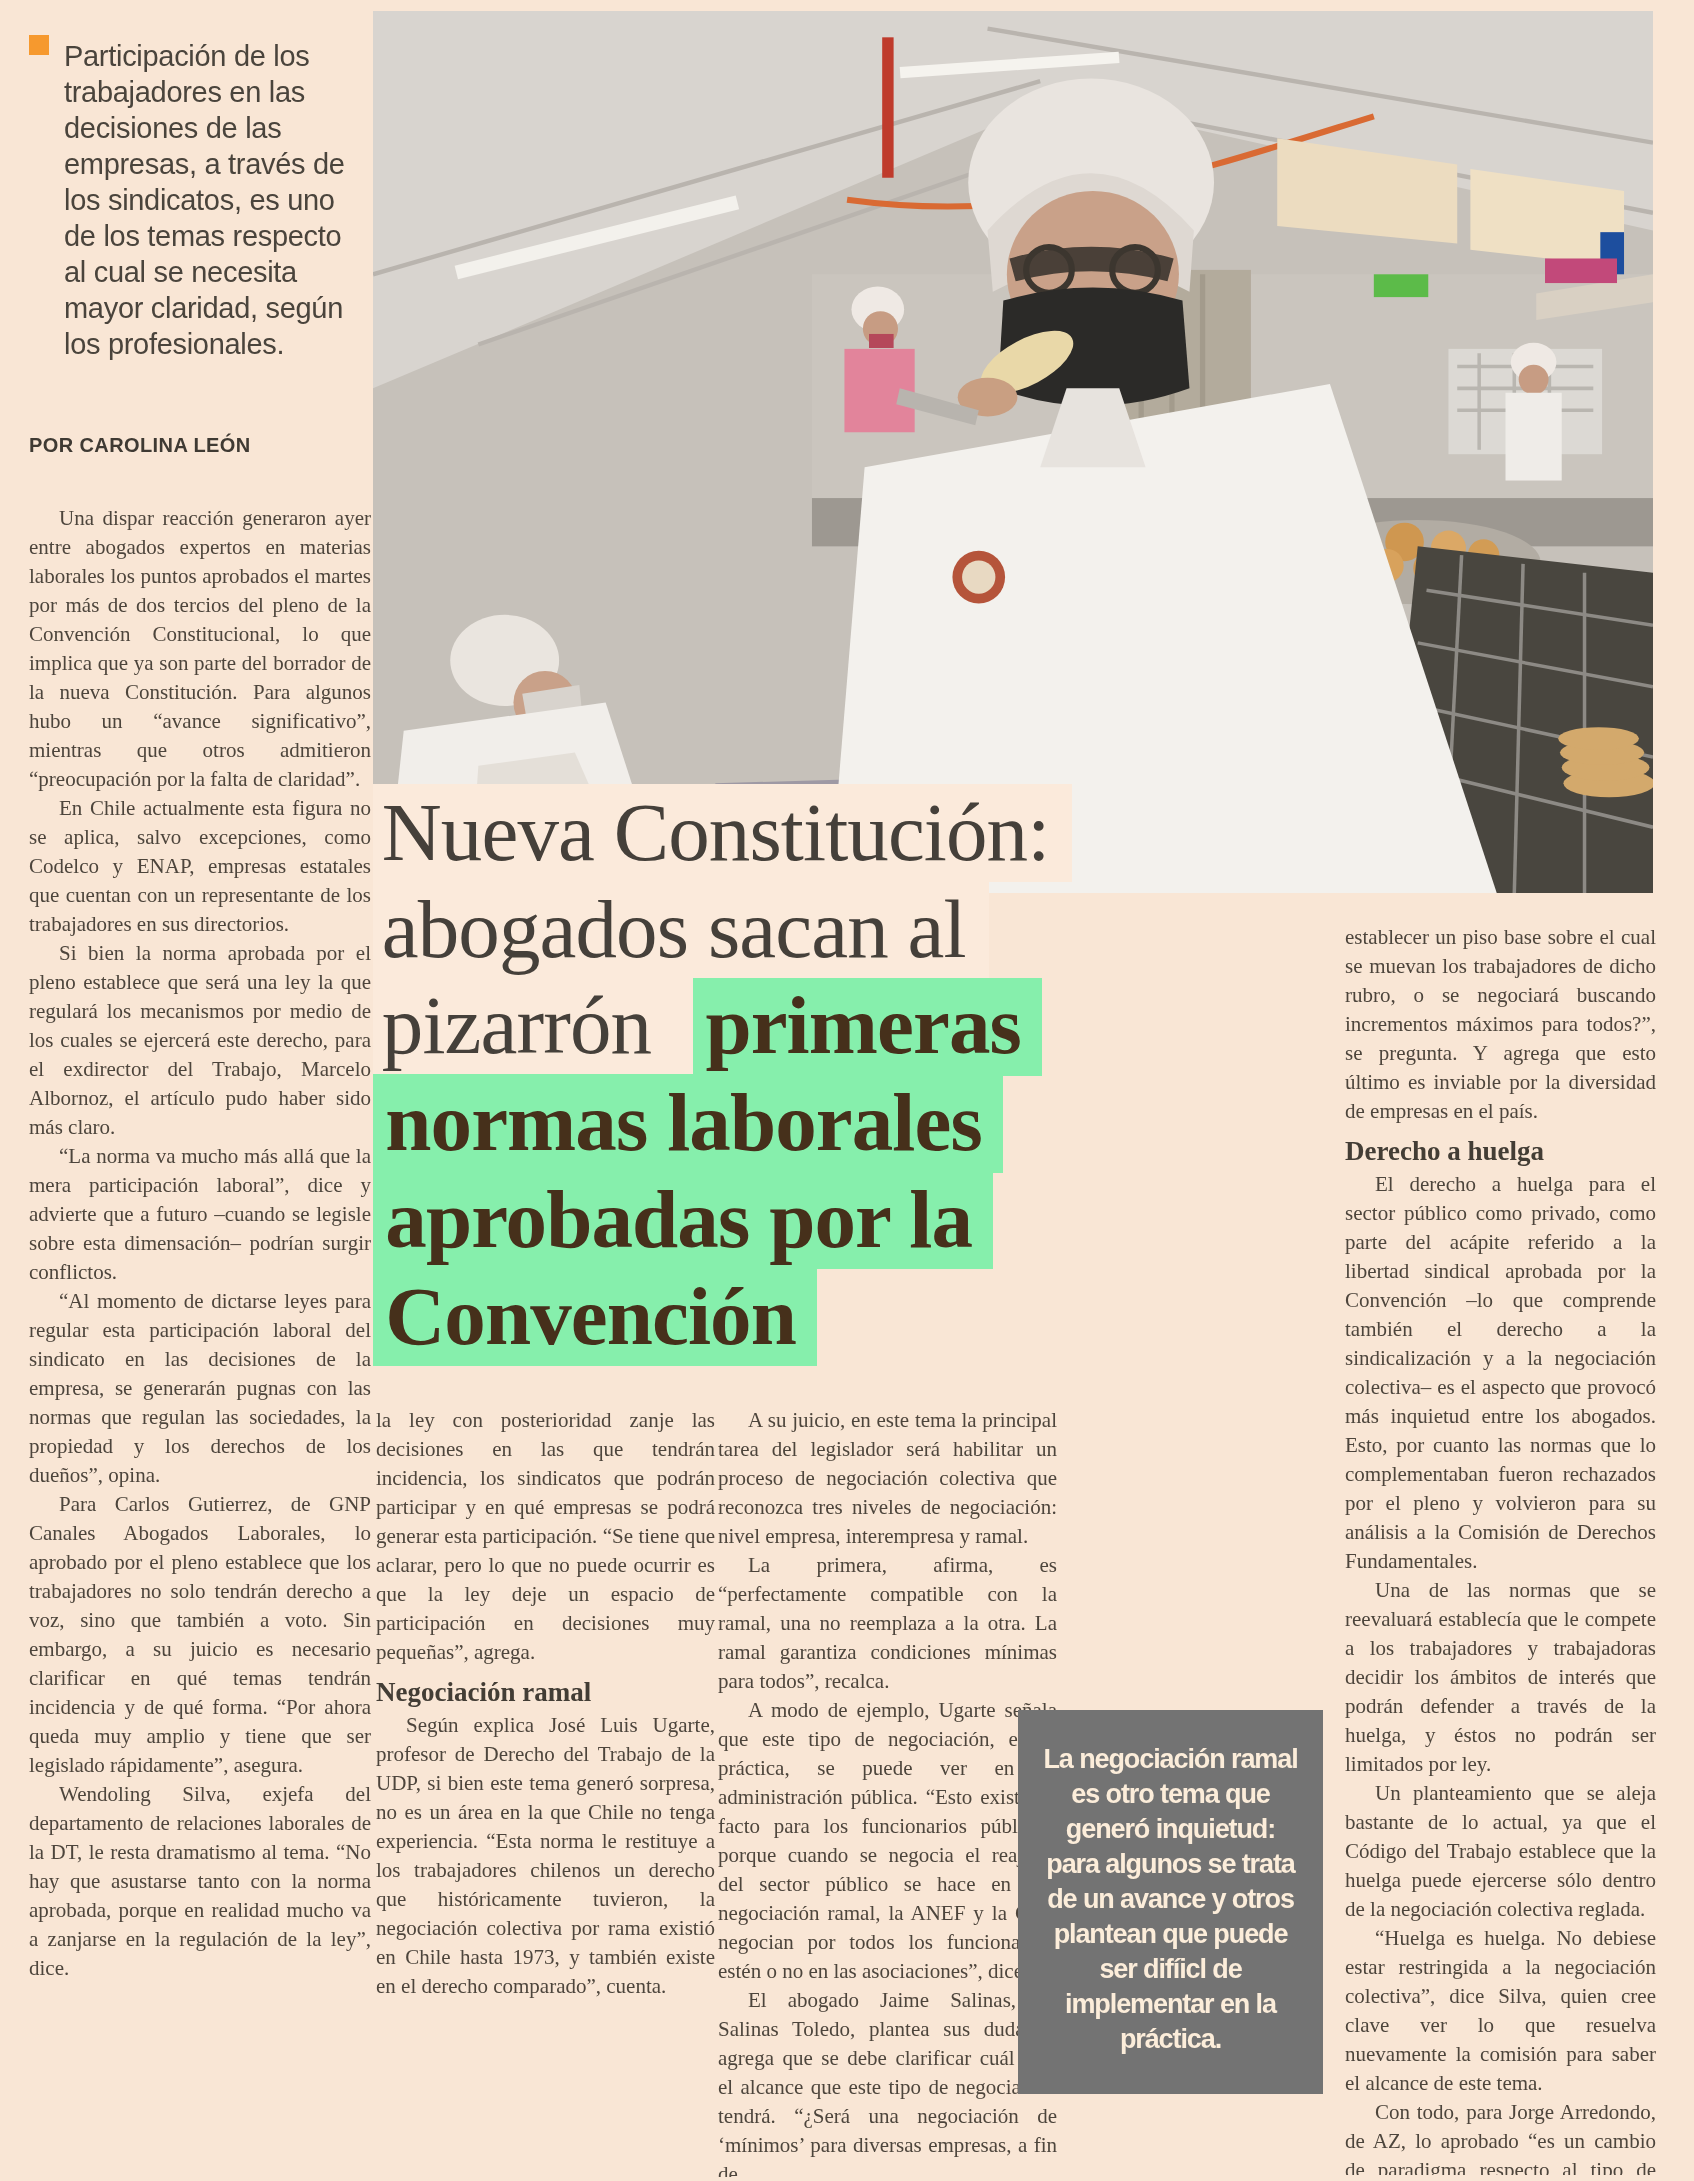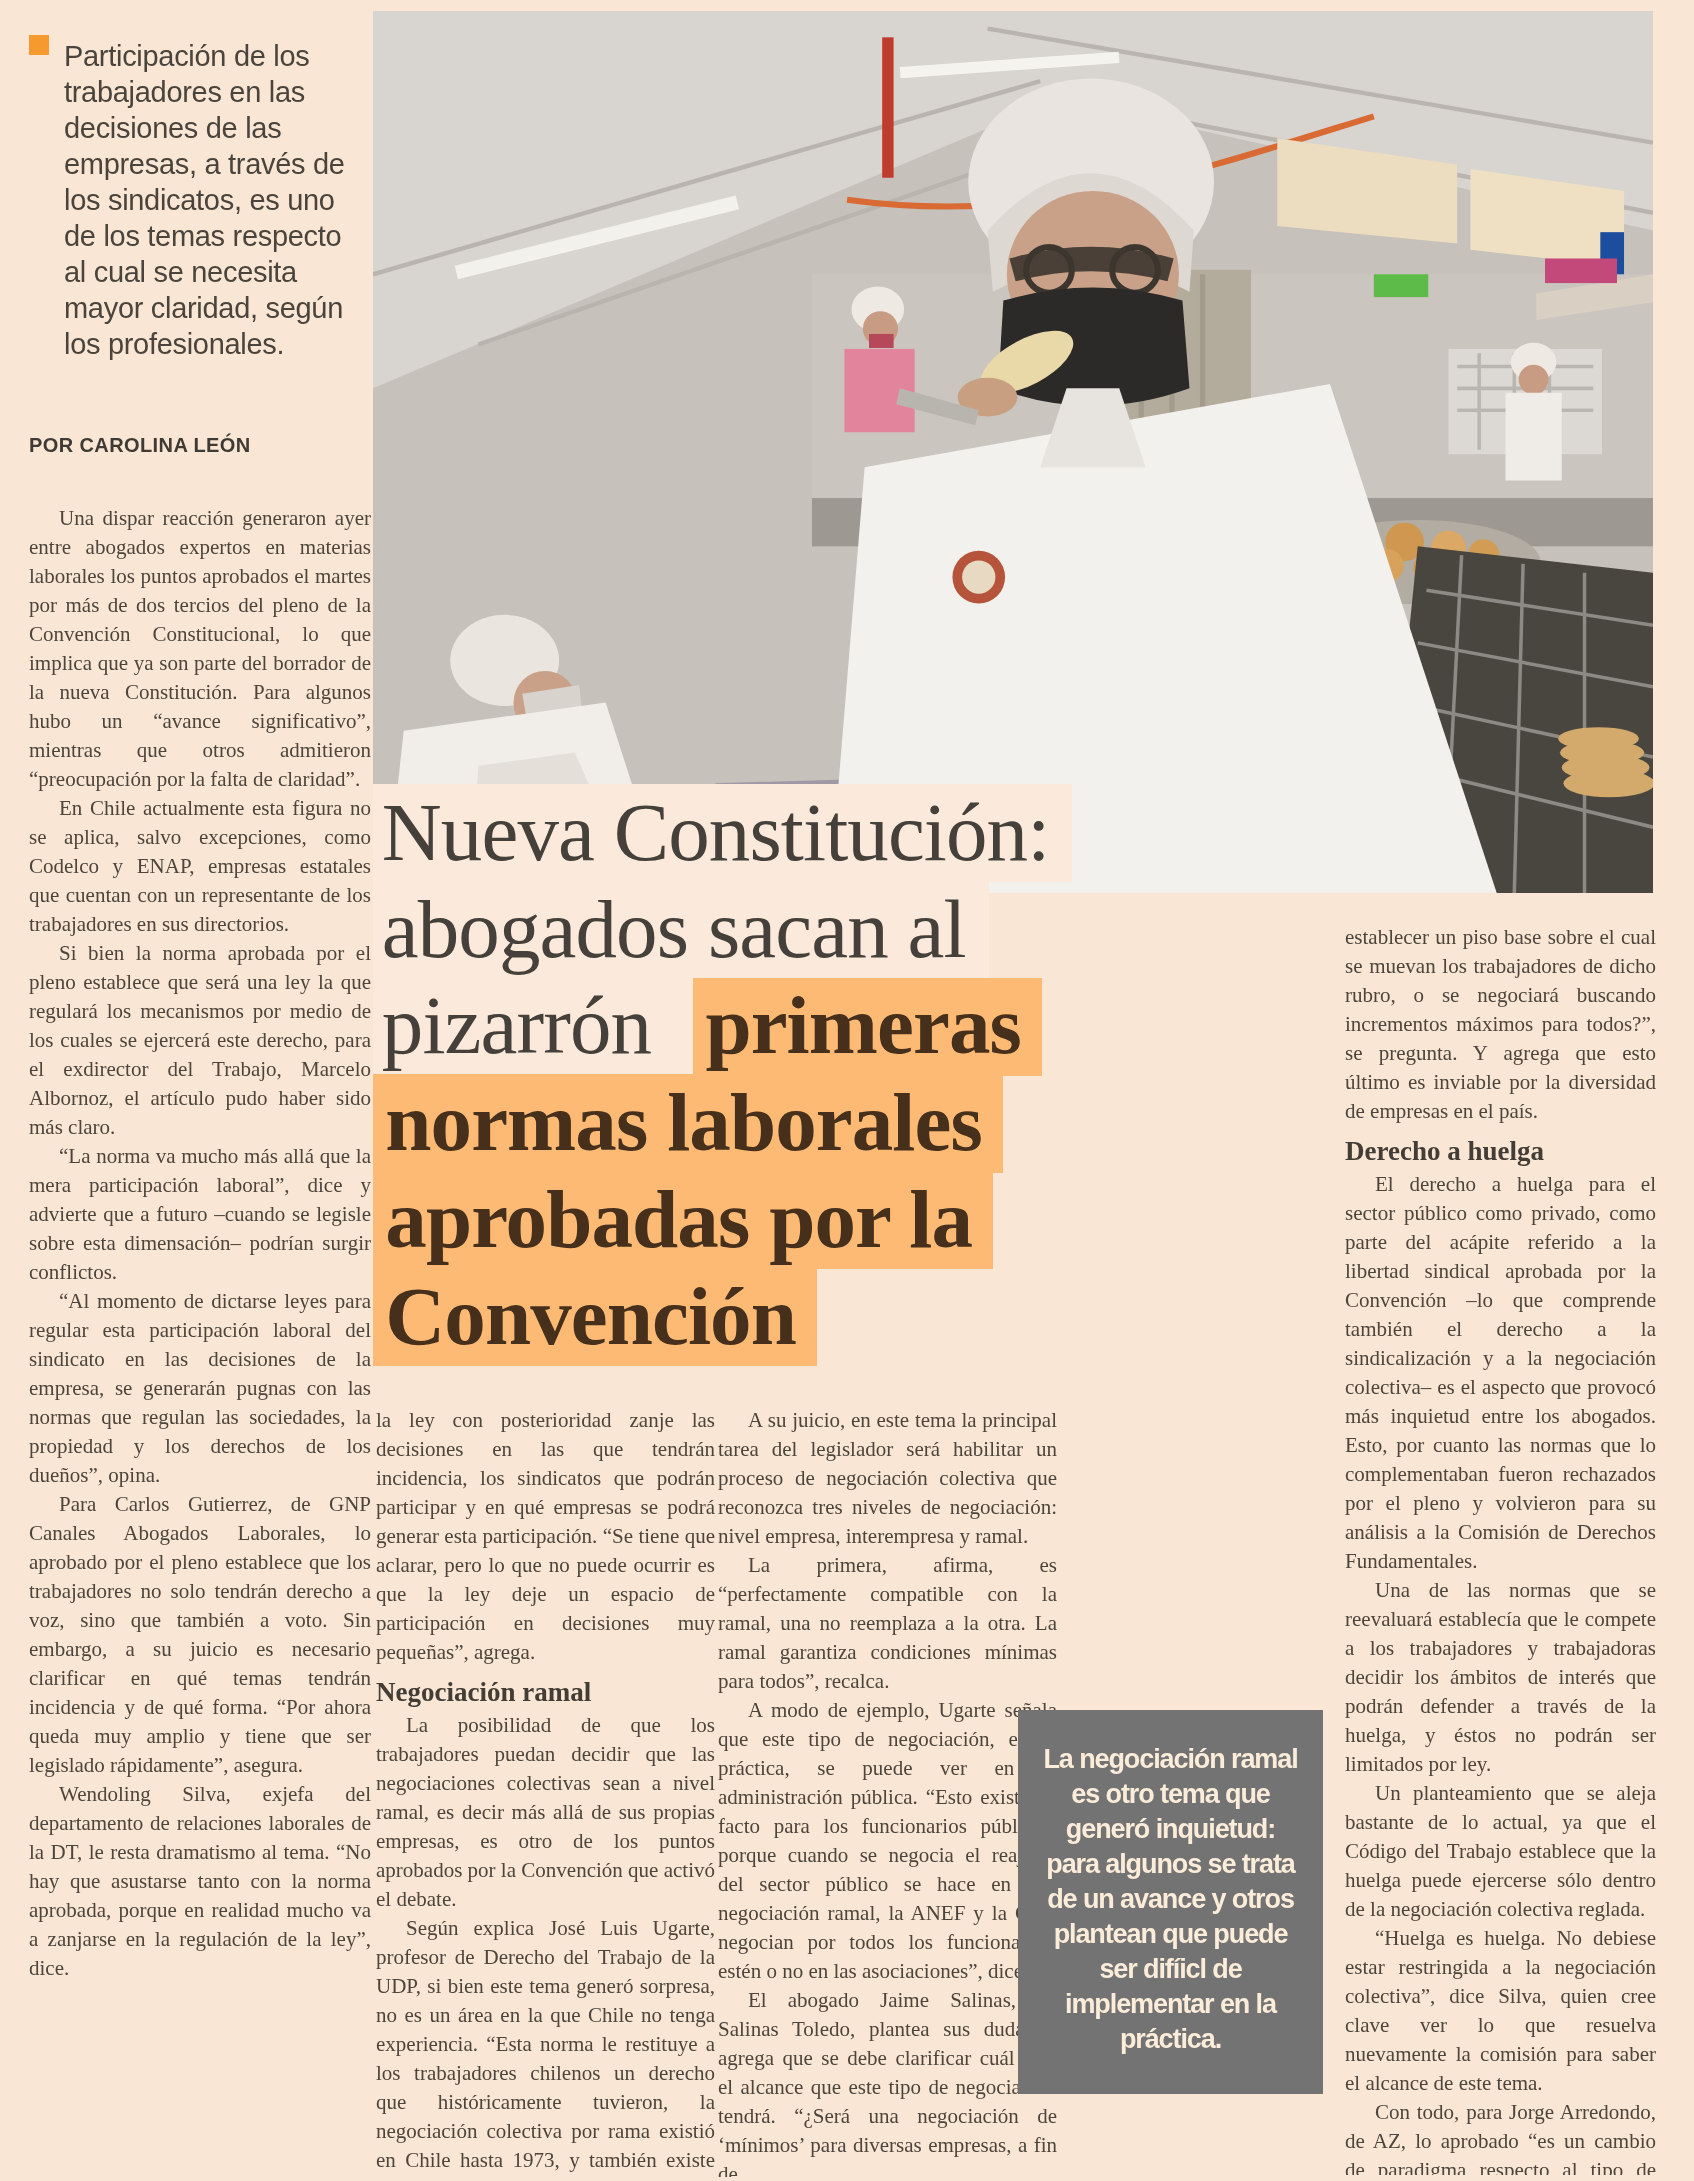--- a/index.html
+++ b/index.html
@@ -16,21 +16,21 @@
 
   
   .photo{position:absolute; left:373px; top:11.4px; width:1280px; height:882px; margin:0; overflow:hidden;}
   .photo svg{display:block; width:100%; height:100%;}
 
   
   .headline{position:absolute; left:373px; top:767px; width:966px; z-index:5;margin-top:17px;}
   .hl-line{height:95px; margin-bottom:1.8px; white-space:nowrap;}
   .hl-line span{display:inline-block; line-height:93px; font-size:83px; vertical-align:top;}
   .hl-plain{background:#fbeadb; color:#45403a; font-weight:400; padding:1.8px 23px 3.5px 8.8px; letter-spacing:-0.9px;}
-  .hl-orange{background:#fdba74; color:#46301b; font-weight:700; padding:1.8px 21px 3.5px 12.3px; letter-spacing:-0.9px;}
+  .hl-orange{background:#86efac; color:#46301b; font-weight:700; padding:1.8px 21px 3.5px 12.3px; letter-spacing:-0.9px;}
   .hl-line3 .hl-plain{padding-right:42px;}
 
   
   .col{position:absolute; overflow:hidden; color:#4d453c; font-size:21px; line-height:29px;
     text-align:justify; hyphens:auto; -webkit-hyphens:auto;}
   .col p{margin:0; text-indent:30px;}
   .col p.noindent{text-indent:0;}
   .col h3{margin:8.8px 0 3.5px 0; font-size:27px; line-height:32px; color:#433d35; text-indent:0;}
   .col1{left:29px;  top:468px;  width:342px; height:1707px;margin-top:36px;}
   .col2{left:376px; top:1406px; width:339px; height:771px;}
@@ -234,21 +234,20 @@
       <p>“La norma va mucho más allá que la mera participación laboral”, dice y advierte que a futuro –cuando se legisle sobre esta dimensación– podrían surgir conflictos.</p>
       <p>“Al momento de dictarse leyes para regular esta participación laboral del sindicato en las decisiones de la empresa, se generarán pugnas con las normas que regulan las sociedades, la propiedad y los derechos de los dueños”, opina.</p>
       <p>Para Carlos Gutierrez, de GNP Canales Abogados Laborales, lo aprobado por el pleno establece que los trabajadores no solo tendrán derecho a voz, sino que también a voto. Sin embargo, a su juicio es necesario clarificar en qué temas tendrán incidencia y de qué forma. “Por ahora queda muy amplio y tiene que ser legislado rápidamente”, asegura.</p>
       <p>Wendoling Silva, exjefa del departamento de relaciones laborales de la DT, le resta dramatismo al tema. “No hay que asustarse tanto con la norma aprobada, porque en realidad mucho va a zanjarse en la regulación de la ley”, dice.</p>
     </section>
 
   <section class="col col2">
     <p class="noindent">la ley con posterioridad zanje las decisiones en las que tendrán incidencia, los sindicatos que podrán participar y en qué empresas se podrá generar esta participación. “Se tiene que aclarar, pero lo que no puede ocurrir es que la ley deje un espacio de participación en decisiones muy pequeñas”, agrega.</p>
     <h3>Negociación ramal</h3>
     <div>
-        <p>La posibilidad de que los trabajadores puedan decidir que las negociaciones colectivas sean a nivel ramal, es decir más allá de sus propias empresas, es otro de los puntos aprobados por la Convención que activó el debate.</p>
         <p>Según explica José Luis Ugarte, profesor de Derecho del Trabajo de la UDP, si bien este tema generó sorpresa, no es un área en la que Chile no tenga experiencia. “Esta norma le restituye a los trabajadores chilenos un derecho que históricamente tuvieron, la negociación colectiva por rama existió en Chile hasta 1973, y también existe en el derecho comparado”, cuenta.</p>
       </div>
   </section>
 
   <section class="col col3">
       <p>A su juicio, en este tema la principal tarea del legislador será habilitar un proceso de negociación colectiva que reconozca tres niveles de negociación: nivel empresa, interempresa y ramal.</p>
       <p>La primera, afirma, es “perfectamente compatible con la ramal, una no reemplaza a la otra. La ramal garantiza condiciones mínimas para todos”, recalca.</p>
       <p>A modo de ejemplo, Ugarte señala que este tipo de negociación, en la práctica, se puede ver en la administración pública. “Esto existe de facto para los funcionarios públicos, porque cuando se negocia el reajuste del sector público se hace en una negociación ramal, la ANEF y la CUT negocian por todos los funcionarios, estén o no en las asociaciones”, dice.</p>
       <p>El abogado Jaime Salinas, de Salinas Toledo, plantea sus dudas y agrega que se debe clarificar cuál será el alcance que este tipo de negociación tendrá. “¿Será una negociación de ‘mínimos’ para diversas empresas, a fin de</p>
     </section>

